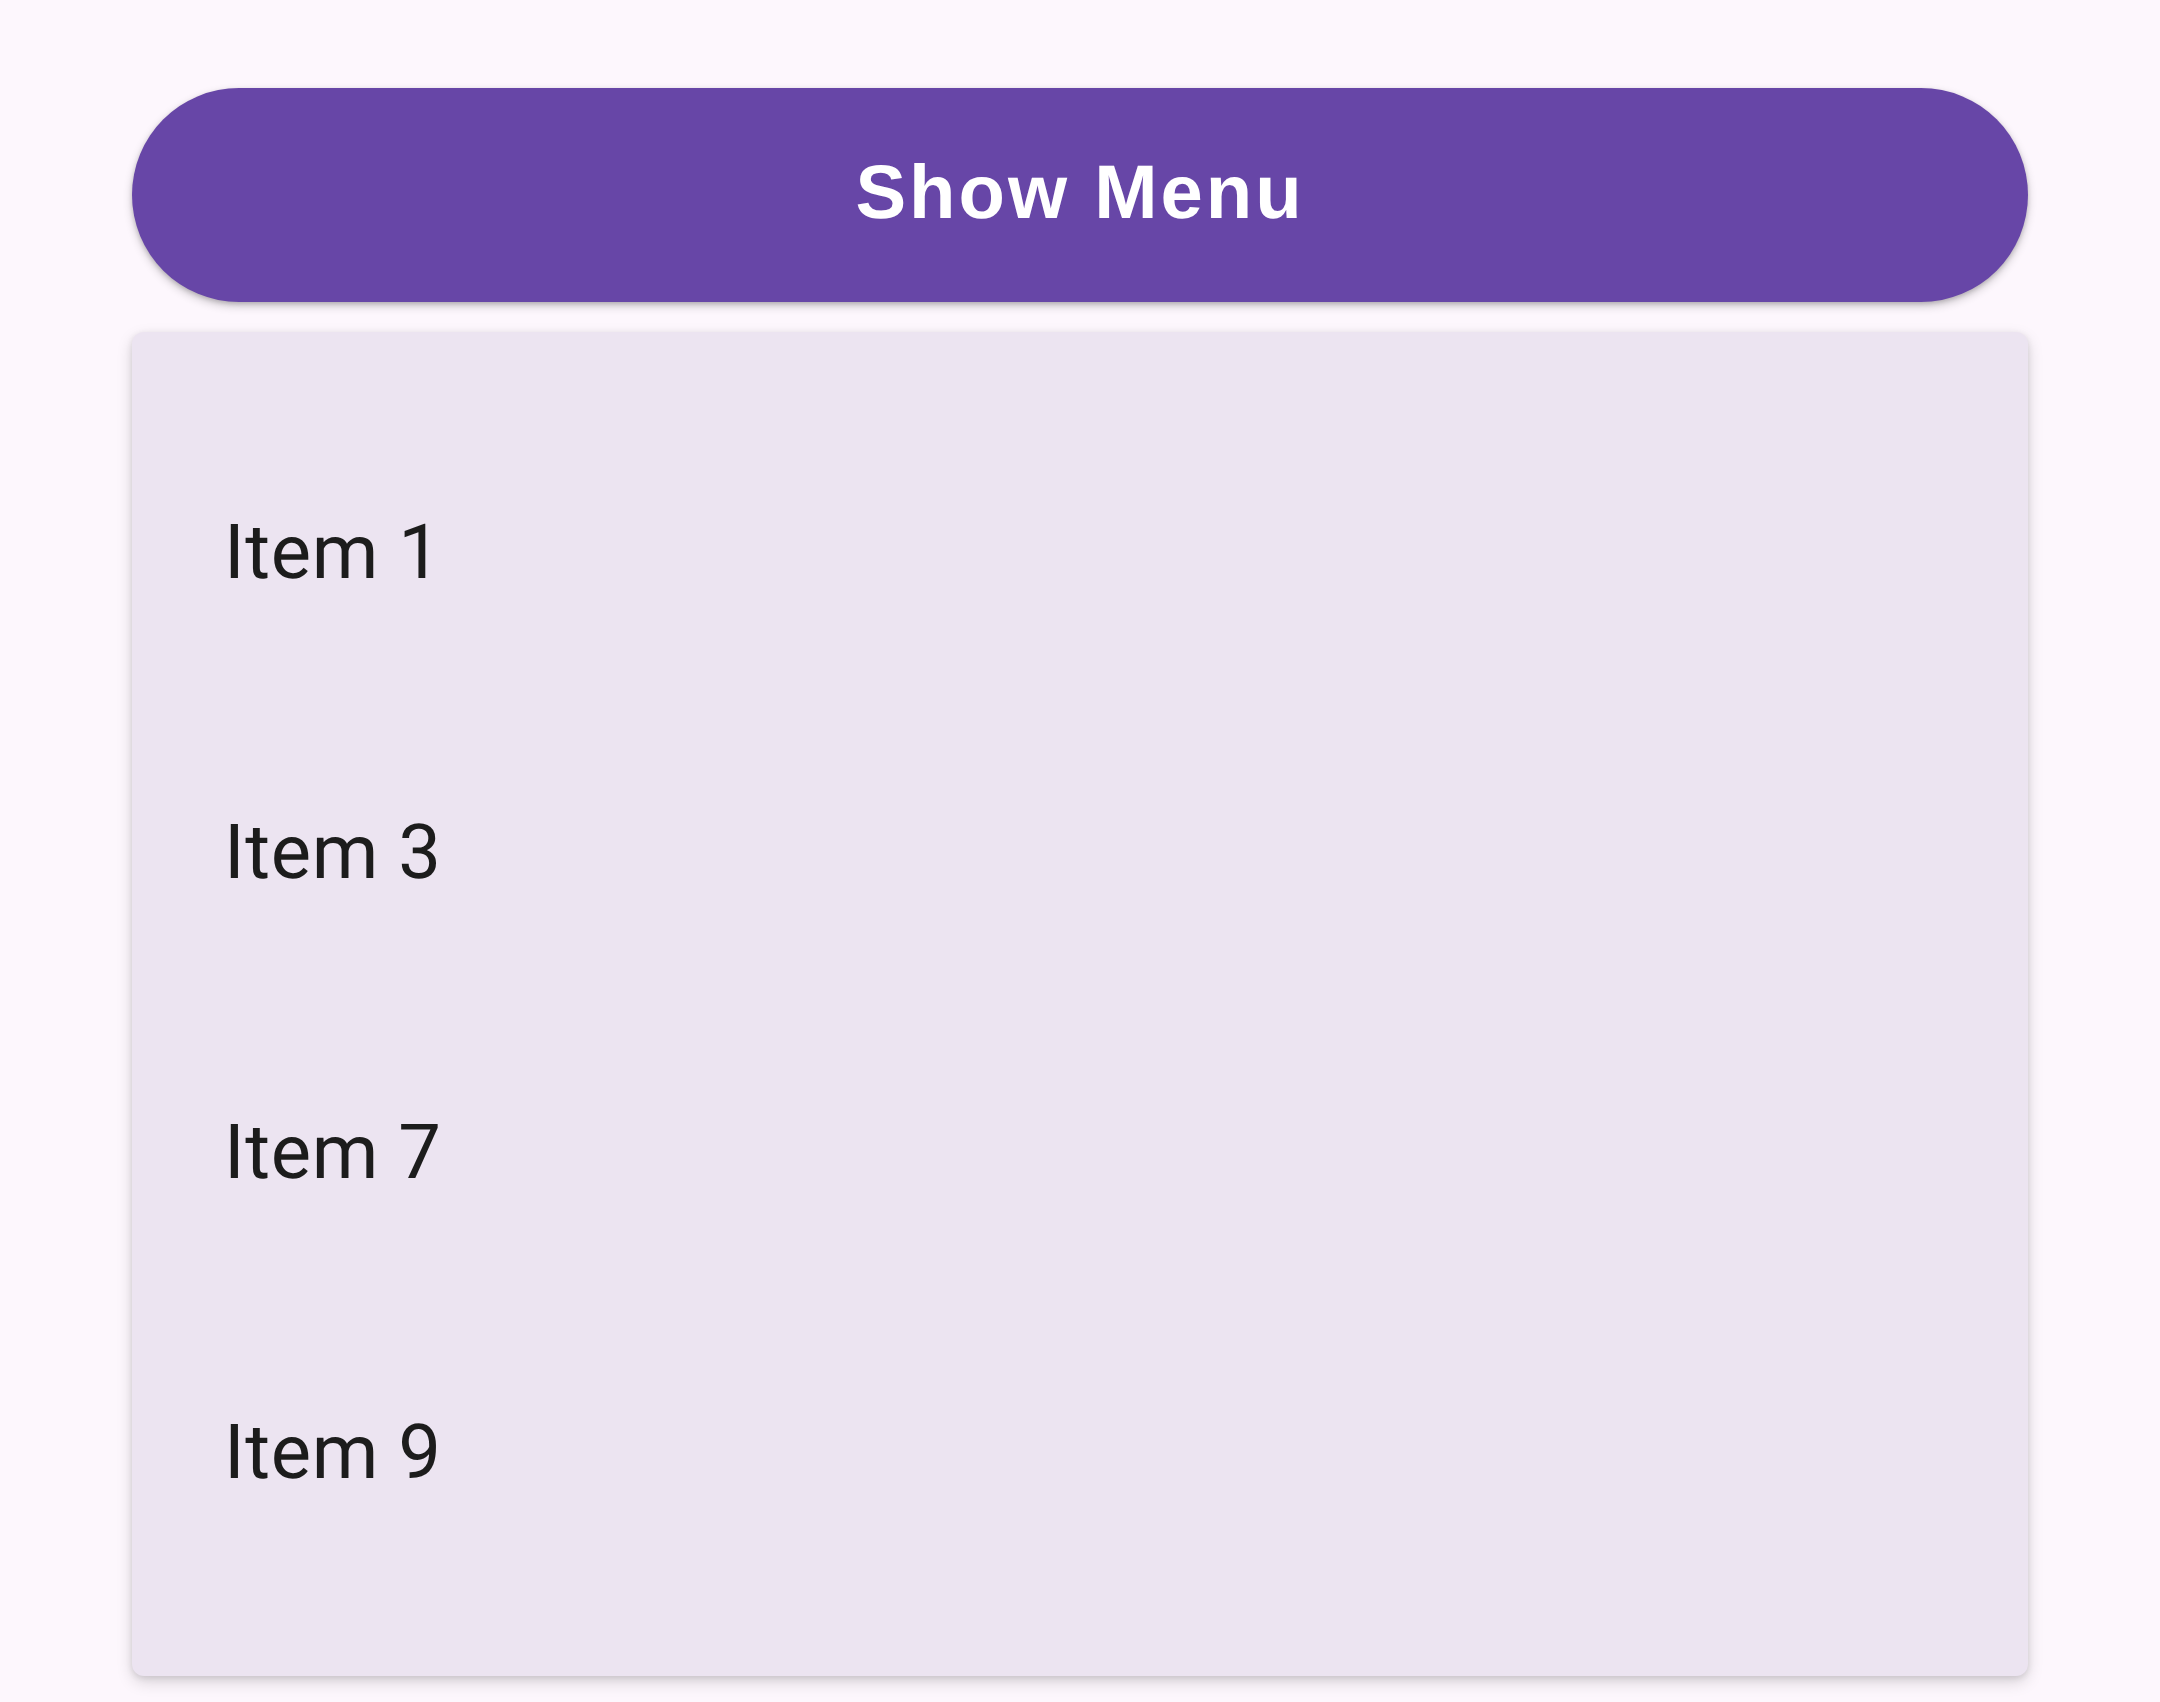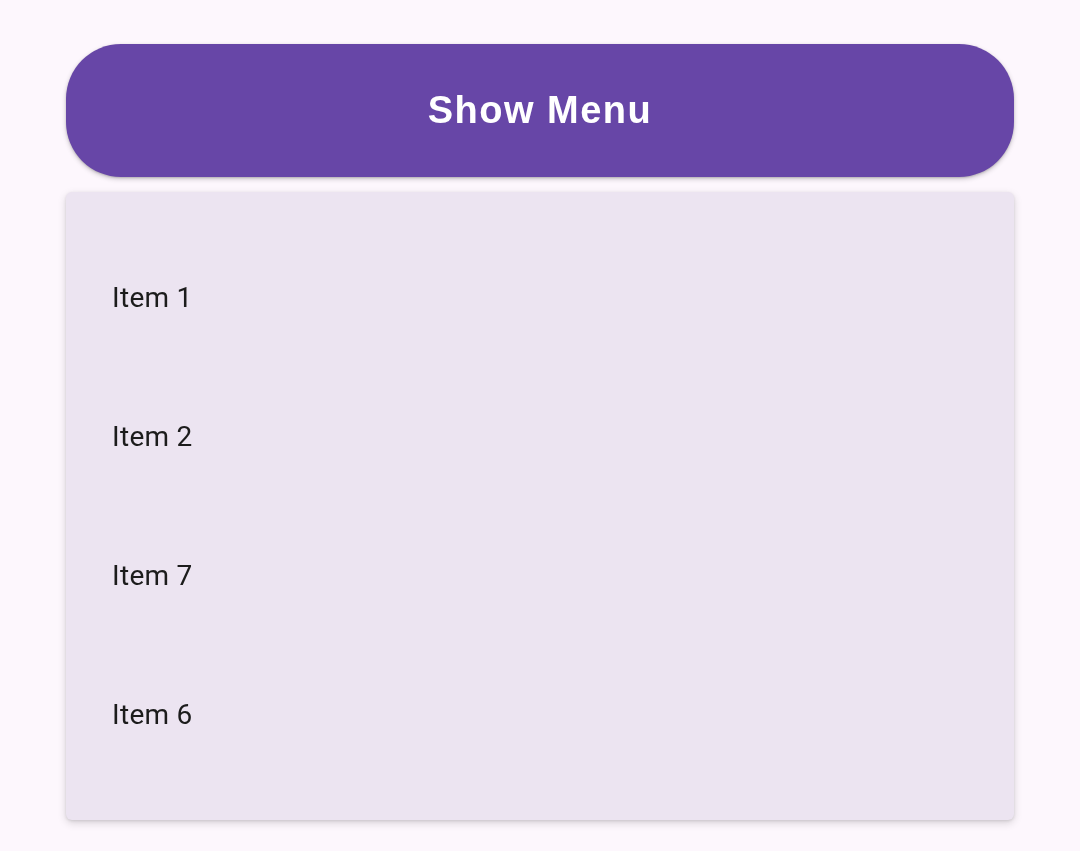--- a/index.html
+++ b/index.html
@@ -9,54 +9,54 @@
     }
     body {
       background: #fdf7fd;
       font-family: -apple-system, BlinkMacSystemFont, 'Segoe UI', Roboto, 'Helvetica Neue', Arial, sans-serif;
       width: 1080px;
       height: 851px;
       padding: 44px 66px;
     }
     .show-menu-btn {
       width: 100%;
-      height: 133px;
+      height: 107px;
       background: #6746a7;
       border: none;
       border-radius: 55px;
       color: #ffffff;
       font-size: 38px;
       font-weight: 600;
       letter-spacing: 1.5px;
       cursor: pointer;
       box-shadow: 0 2px 5px rgba(0,0,0,0.2), 0 1px 2px rgba(0,0,0,0.15);
     }
     .menu-panel {
       margin-top: 15px;
       background: #ece4f1;
       border-radius: 6px;
       box-shadow: 0 3px 8px rgba(0,0,0,0.15), 0 1px 3px rgba(0,0,0,0.1);
       padding: 36px 0;
     }
     .menu-item {
       padding: 53px 46px;
-      font-size: 28px;
+      font-size: 38px;
       color: #1c1c1c;
       letter-spacing: 0.3px;
       cursor: pointer;
     }
   </style>
 </head>
 <body>
 
 
 
 <button class="show-menu-btn">Show Menu</button>
 
 <div class="menu-panel">
   <div class="menu-item">Item 1</div>
-  <div class="menu-item">Item 2</div>
+  <div class="menu-item">Item 3</div>
   <div class="menu-item">Item 7</div>
-  <div class="menu-item">Item 6</div>
+  <div class="menu-item">Item 9</div>
 </div>
 
 
 
 
 </body></html>

